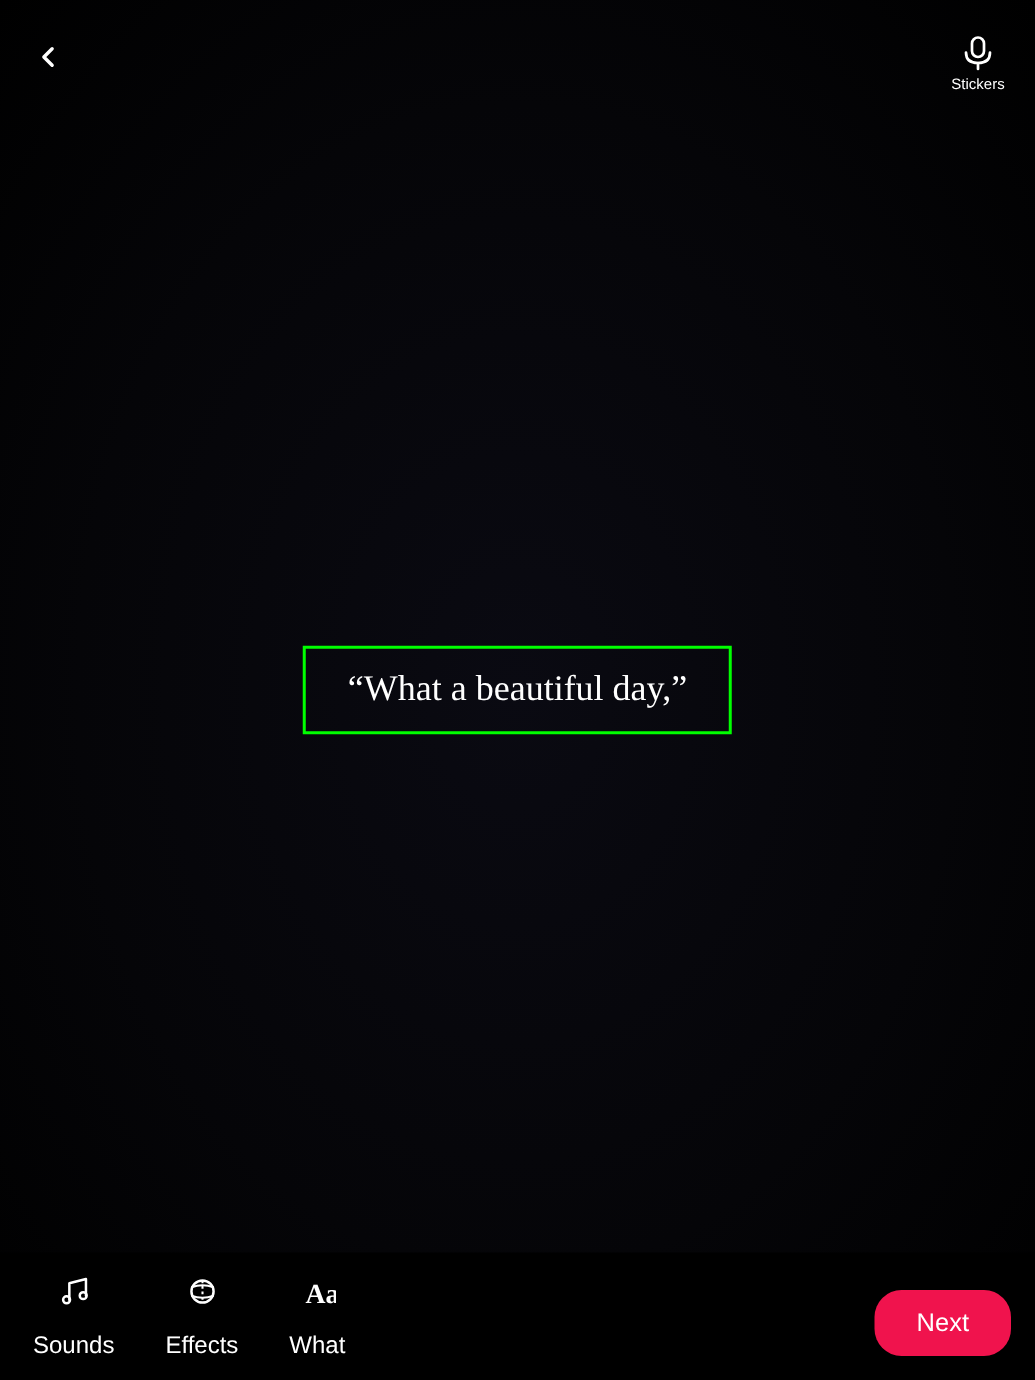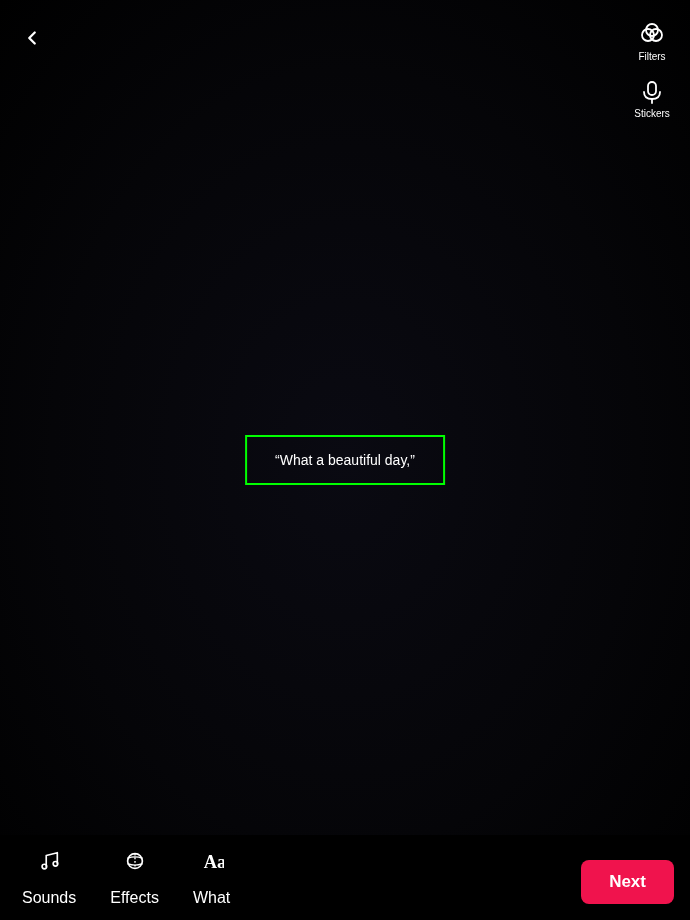--- a/index.html
+++ b/index.html
@@ -84,23 +84,24 @@
       left: 50%;
       transform: translate(-50%, -50%);
       border: 2.5px solid #00ff00;
       padding: 14px 28px;
       cursor: pointer;
       z-index: 10;
     }
 
     .text-overlay-content {
       color: #fff;
-      font-size: 14px;
+      font-size: 24px;
       font-weight: 500;
       white-space: nowrap;
+      font-family: Liberation Serif, serif;
     }
 
     
     .bottom-toolbar {
       position: absolute;
       bottom: 0;
       left: 0;
       width: 100%;
       height: 85px;
       background: #000;
@@ -135,49 +136,41 @@
     }
 
     
     .next-button {
       position: absolute;
       bottom: 16px;
       right: 16px;
       background: #f0134d;
       color: #fff;
       border: none;
-      border-radius: 8px;
+      border-radius: 18px;
       padding: 12px 28px;
       font-size: 17px;
-      font-weight: 700;
+      font-weight: 400;
       cursor: pointer;
       z-index: 20;
     }
   </style>
 </head>
 <body>
 
 <div class="video-canvas"></div>
 
 <div class="back-button">
   <svg viewBox="0 0 24 24" fill="none" stroke="#fff" stroke-width="2.5" stroke-linecap="round" stroke-linejoin="round">
     <polyline points="15 18 9 12 15 6"></polyline>
   </svg>
 </div>
 
 <div class="right-toolbar">
 
-  <div class="toolbar-item">
-    <svg viewBox="0 0 26 26" fill="none">
-      <circle cx="9" cy="13" r="6" stroke="#fff" stroke-width="1.8" fill="none"></circle>
-      <circle cx="17" cy="13" r="6" stroke="#fff" stroke-width="1.8" fill="none"></circle>
-      <circle cx="13" cy="8" r="6" stroke="#fff" stroke-width="1.8" fill="none"></circle>
-    </svg>
-    <span class="toolbar-label">Filters</span>
-  </div>
 
 
 
   <div class="toolbar-item">
     <svg viewBox="0 0 26 26" fill="none">
       <rect x="9" y="3" width="8" height="13" rx="4" stroke="#fff" stroke-width="1.8"></rect>
       <path d="M5 13 Q5 20 13 20 Q21 20 21 13" stroke="#fff" stroke-width="1.8" stroke-linecap="round" fill="none"></path>
       <line x1="13" y1="20" x2="13" y2="24" stroke="#fff" stroke-width="1.8" stroke-linecap="round"></line>
     </svg>
     <span class="toolbar-label">Stickers</span>

